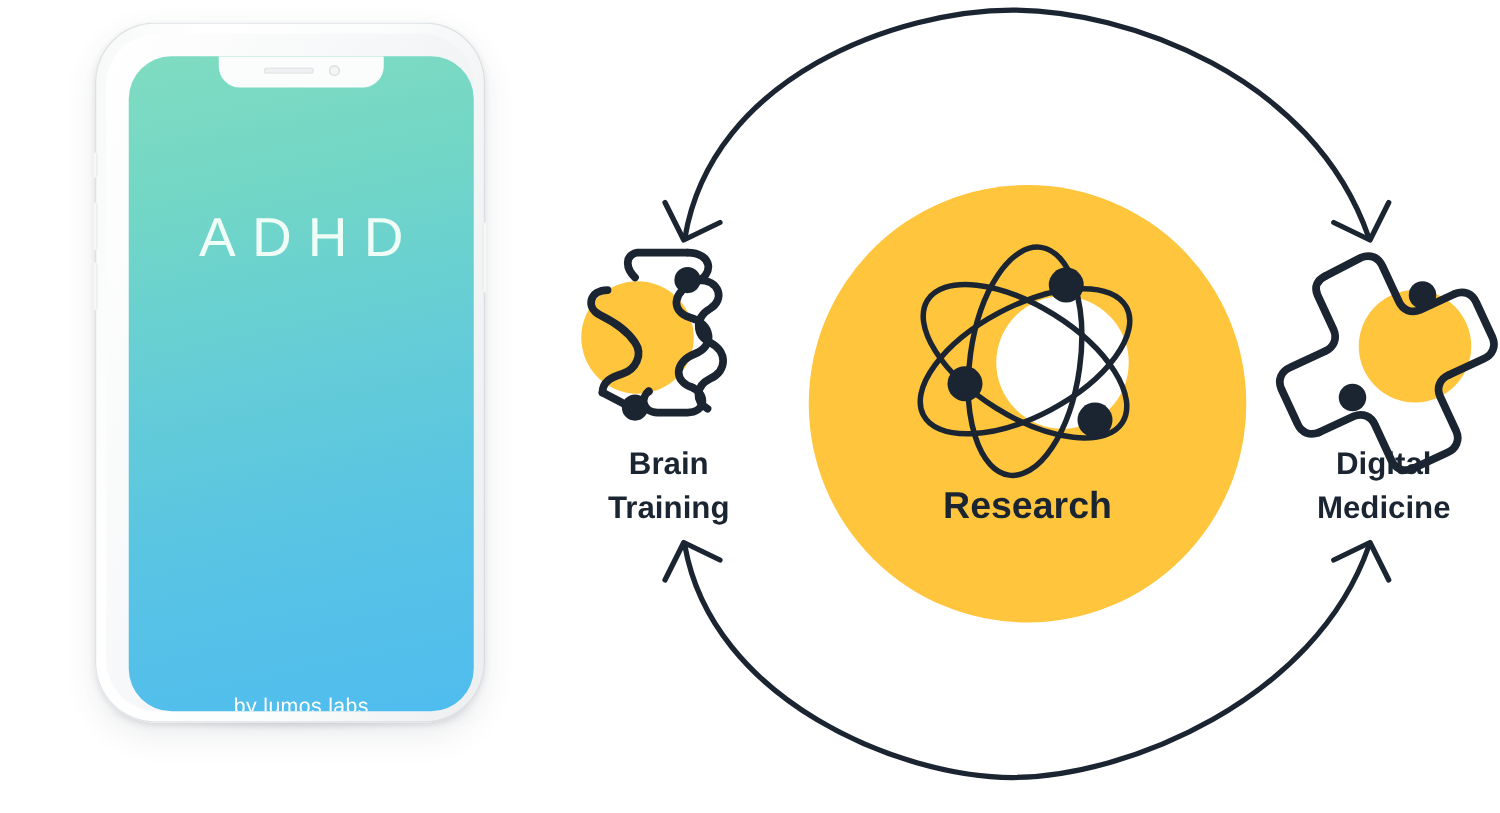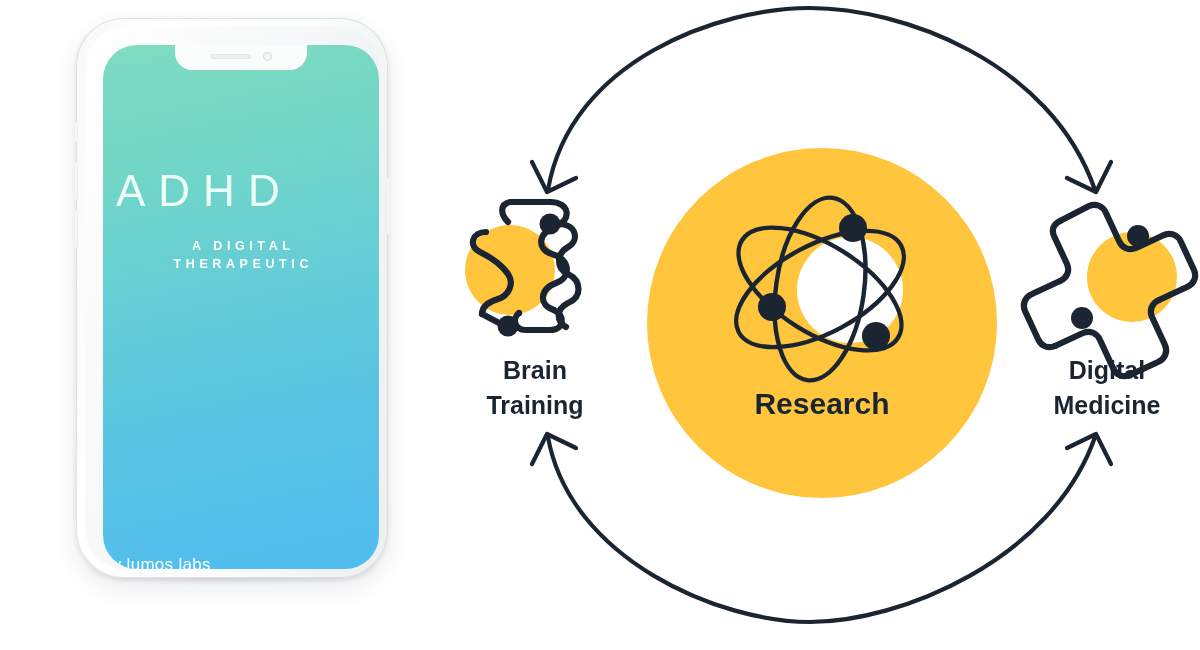--- a/index.html
+++ b/index.html
@@ -102,21 +102,21 @@
     left: 0;
     right: 0;
     top: 0;
     bottom: 0;
   }
   .screen-title {
     position: absolute;
     left: 0;
     right: 0;
     top: 124px;
-    text-align: left;
+    text-align: center;
     color: #eefdf6;
     font-size: 44px;
     font-weight: 300;
     letter-spacing: 13px;
     text-indent: 13px;
     line-height: 1;
     font-family: "Liberation Sans", sans-serif;
   }
   .screen-subtitle {
     position: absolute;
@@ -129,21 +129,21 @@
     font-weight: 700;
     letter-spacing: 4.6px;
     text-indent: 4.6px;
     line-height: 18px;
   }
   .screen-footer {
     position: absolute;
     left: 0;
     right: 0;
     top: 510px;
-    text-align: left;
+    text-align: center;
     color: #ffffff;
     font-size: 17px;
     font-weight: 400;
     letter-spacing: 0.3px;
   }
   
   .btn-side {
     position: absolute;
     background: linear-gradient(90deg, #eceeef 0%, #f9fafa 55%, #e4e7e8 100%);
     border-radius: 2px;
@@ -188,24 +188,20 @@
     <div class="btn-side btn-voldn"></div>
     <div class="btn-side btn-power"></div>
 
     <div class="phone-inner-bezel">
 
       <div class="phone-screen">
 
         <div class="screen-content">
           <div class="screen-title">ADHD</div>
 
-          <div class="screen-subtitle">
-            <div>A DIGITAL</div>
-            <div>THERAPEUTIC</div>
-          </div>
 
           <div class="screen-footer">by lumos labs</div>
         </div>
 
         <div class="phone-notch">
           <div class="notch-speaker"></div>
           <div class="notch-camera"></div>
         </div>
 
       </div>

